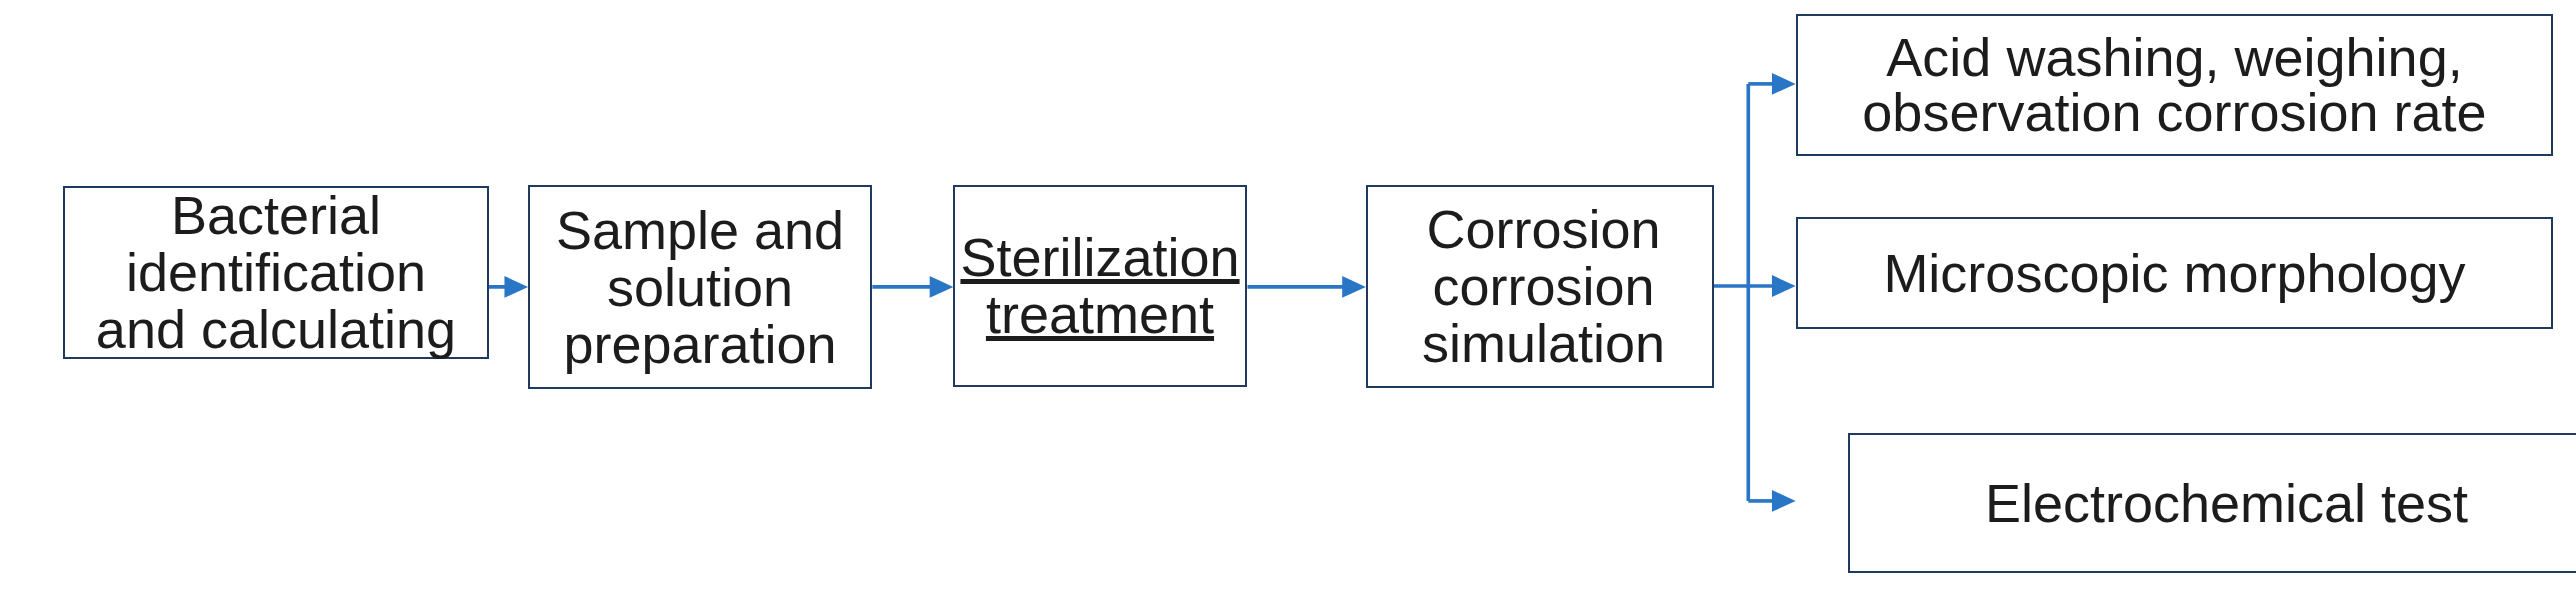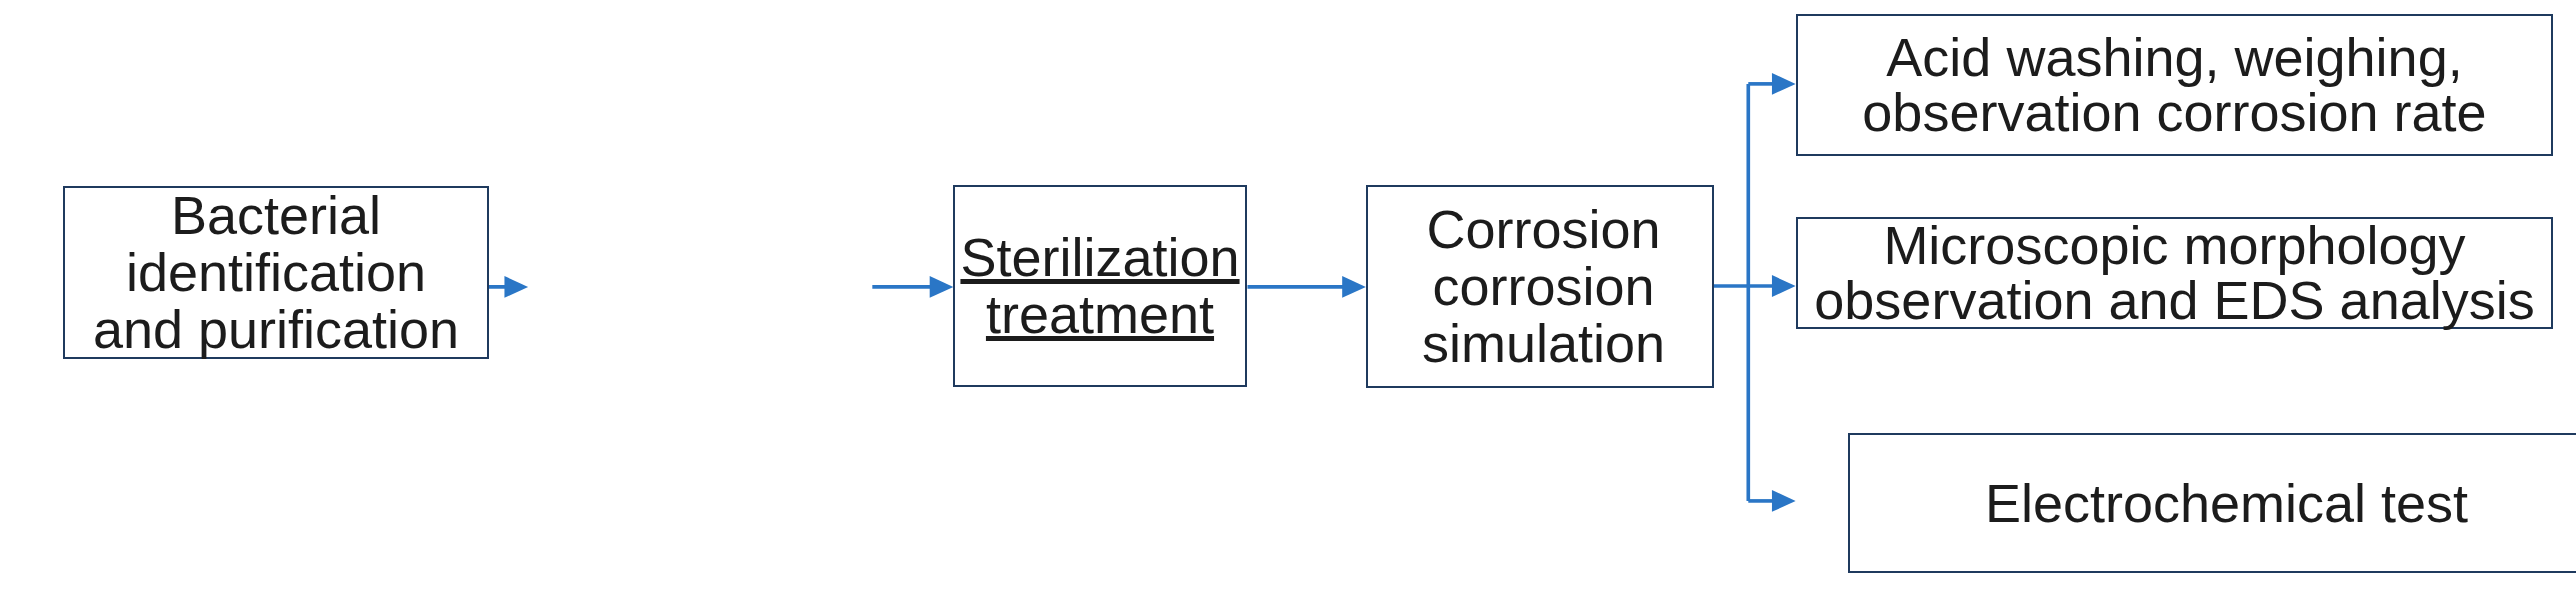--- a/index.html
+++ b/index.html
@@ -82,43 +82,47 @@
     <line class="edge" x1="1882" y1="314" x2="1948" y2="314"></line>
     <polygon class="edge-head" points="1972,314 1946,302 1946,326"></polygon>
 
     <polyline class="edge" points="1920,550 1948,550"></polyline>
     <polygon class="edge-head" points="1972,550 1946,538 1946,562"></polygon>
   </svg>
 
   <div class="node node-1">
     <span class="line">Bacterial</span>
     <span class="line">identification</span>
-    <span class="line">and purification</span>
+    <span class="line">and calculating</span>
   </div>
 
+  <div class="node node-2">
+    <span class="line">Sample and</span>
+    <span class="line">solution</span>
+    <span class="line">preparation</span>
+  </div>
 
   <div class="node node-3">
     <span class="line">Sterilization</span>
     <span class="line">treatment</span>
   </div>
 
   <div class="node node-4">
     <span class="line">Corrosion</span>
     <span class="line">corrosion</span>
     <span class="line">simulation</span>
   </div>
 
   <div class="node node-5">
     <span class="line">Acid washing, weighing,</span>
     <span class="line">observation corrosion rate</span>
   </div>
 
   <div class="node node-6">
     <span class="line">Microscopic morphology</span>
-    <span class="line">observation and EDS analysis</span>
   </div>
 
   <div class="node node-7">
     <span class="line">Electrochemical test</span>
   </div>
 
 </div>
 
 
 </body></html>

